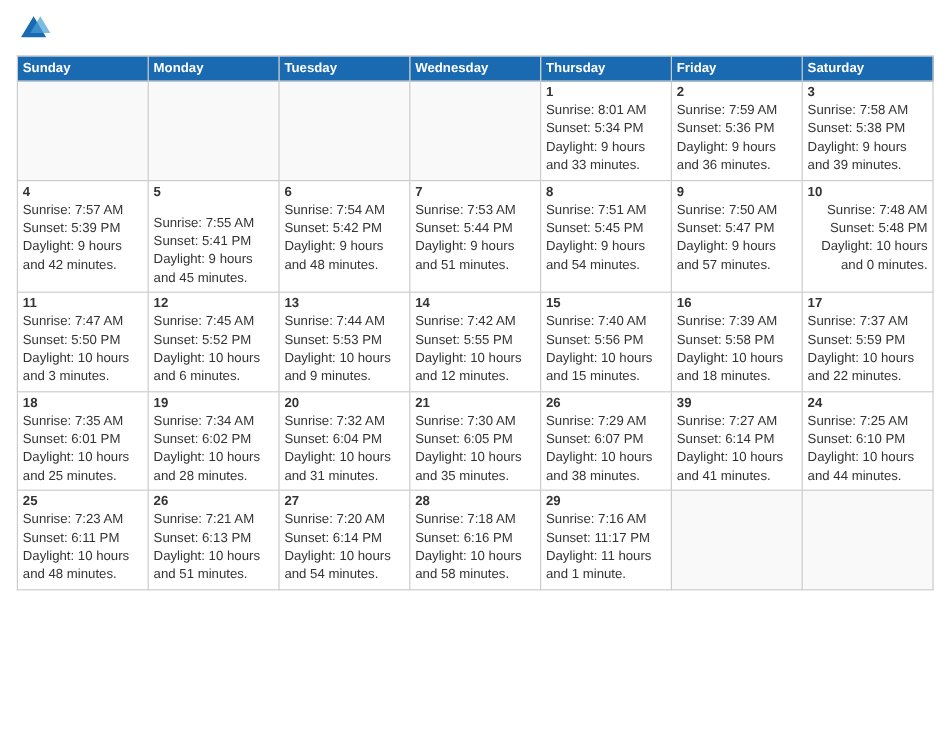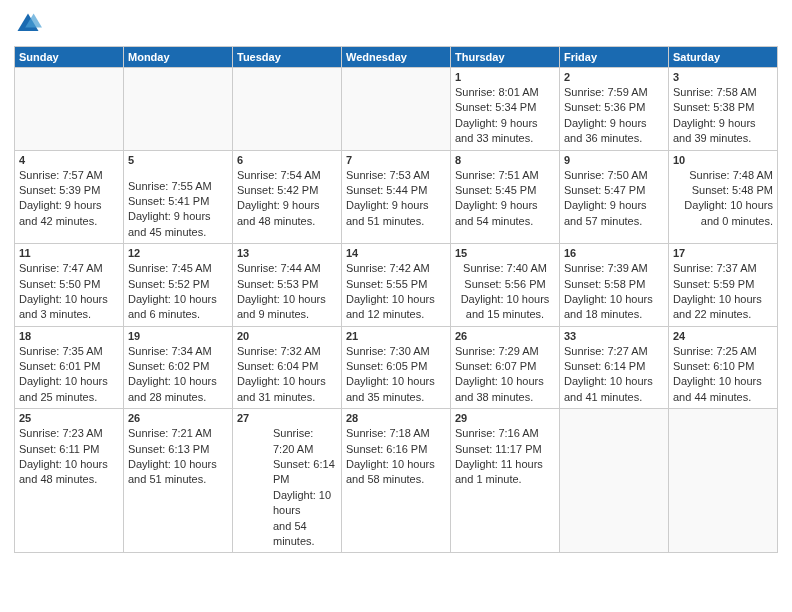--- a/index.html
+++ b/index.html
@@ -231,21 +231,21 @@
           </td>
           <td>
             <span class="day-number">14</span>
             <div class="day-info" style="white-space: pre-line;">Sunrise: 7:42 AM
 Sunset: 5:55 PM
 Daylight: 10 hours
 and 12 minutes.</div>
           </td>
           <td>
             <span class="day-number">15</span>
-            <div class="day-info" style="white-space: pre-line; text-align: center;">Sunrise: 7:40 AM
+            <div class="day-info" style="white-space: pre-line;">Sunrise: 7:40 AM
 Sunset: 5:56 PM
 Daylight: 10 hours
 and 15 minutes.</div>
           </td>
           <td>
             <span class="day-number">16</span>
             <div class="day-info" style="white-space: pre-line;">Sunrise: 7:39 AM
 Sunset: 5:58 PM
 Daylight: 10 hours
 and 18 minutes.</div>
@@ -288,21 +288,21 @@
 and 35 minutes.</div>
           </td>
           <td>
             <span class="day-number">26</span>
             <div class="day-info" style="white-space: pre-line;">Sunrise: 7:29 AM
 Sunset: 6:07 PM
 Daylight: 10 hours
 and 38 minutes.</div>
           </td>
           <td>
-            <span class="day-number">33</span>
+            <span class="day-number">39</span>
             <div class="day-info" style="white-space: pre-line;">Sunrise: 7:27 AM
 Sunset: 6:14 PM
 Daylight: 10 hours
 and 41 minutes.</div>
           </td>
           <td>
             <span class="day-number">24</span>
             <div class="day-info" style="white-space: pre-line;">Sunrise: 7:25 AM
 Sunset: 6:10 PM
 Daylight: 10 hours
@@ -319,21 +319,21 @@
           </td>
           <td>
             <span class="day-number">26</span>
             <div class="day-info" style="white-space: pre-line;">Sunrise: 7:21 AM
 Sunset: 6:13 PM
 Daylight: 10 hours
 and 51 minutes.</div>
           </td>
           <td>
             <span class="day-number">27</span>
-            <div class="day-info" style="white-space: pre-line; margin-left: 36px;">Sunrise: 7:20 AM
+            <div class="day-info" style="white-space: pre-line;">Sunrise: 7:20 AM
 Sunset: 6:14 PM
 Daylight: 10 hours
 and 54 minutes.</div>
           </td>
           <td>
             <span class="day-number">28</span>
             <div class="day-info" style="white-space: pre-line;">Sunrise: 7:18 AM
 Sunset: 6:16 PM
 Daylight: 10 hours
 and 58 minutes.</div>

